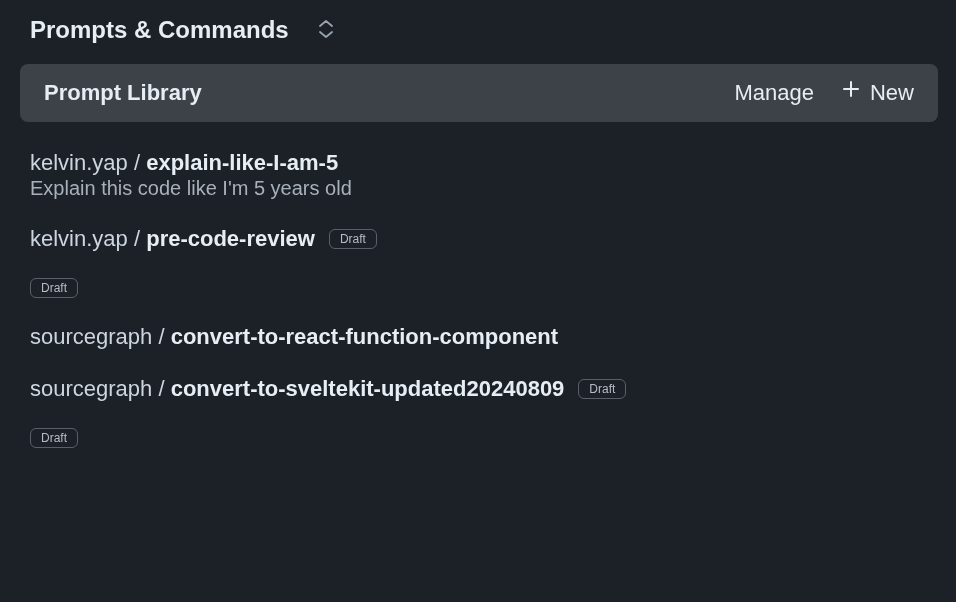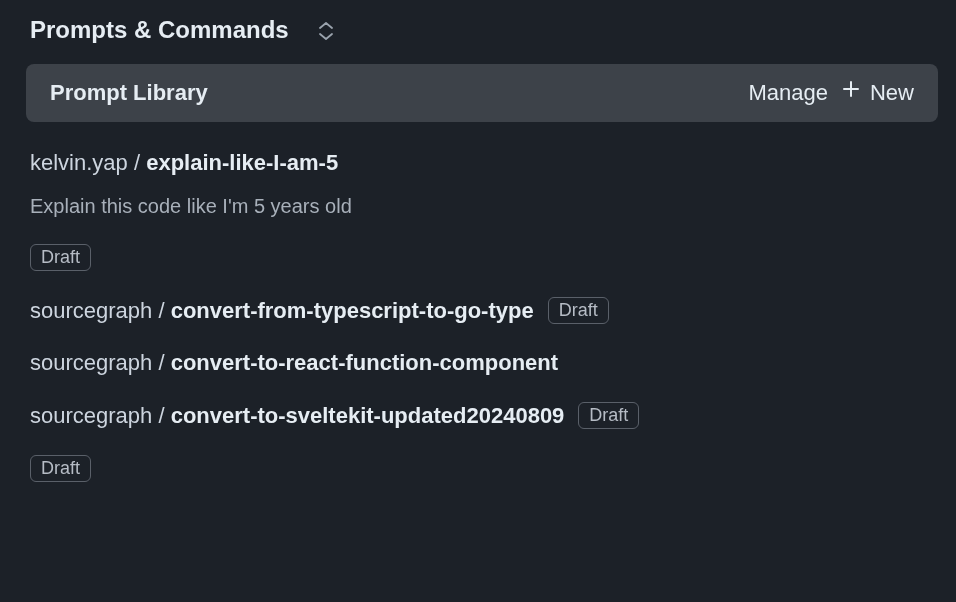--- a/index.html
+++ b/index.html
@@ -13,21 +13,21 @@
       font-family: -apple-system, BlinkMacSystemFont, "Segoe UI", Helvetica, Arial, sans-serif;
       width: 956px;
       height: 602px;
       overflow: hidden;
     }
     .panel {
       padding: 16px 12px;
     }
     .header {
       display: flex;
-      align-items: flex-end;
+      align-items: flex-start;
       gap: 24px;
       padding: 0 18px 8px 18px;
     }
     .header-title {
       font-size: 24px;
       font-weight: 600;
       color: #e6edf3;
     }
     .collapse-icon {
       display: flex;
@@ -37,31 +37,31 @@
       cursor: pointer;
       padding: 4px;
     }
     .library-bar {
       display: flex;
       align-items: center;
       justify-content: space-between;
       background: #3d4249;
       border-radius: 8px;
       padding: 16px 24px;
-      margin: 12px 6px 0 14px;
+      margin: 12px 6px 0 8px;
     }
     .library-title {
       font-size: 22px;
       font-weight: 600;
       color: #e6edf3;
     }
     .library-actions {
       display: flex;
       align-items: center;
-      gap: 14px;
+      gap: 28px;
     }
     .action-manage {
       font-size: 22px;
       font-weight: 500;
       color: #e6edf3;
       cursor: pointer;
     }
     .action-new {
       display: flex;
       align-items: flex-start;
@@ -102,28 +102,28 @@
     }
     .slash {
       font-size: 22px;
       font-weight: 400;
       color: #cdd5df;
     }
     .draft-badge {
       border: 1px solid #5a6069;
       border-radius: 6px;
       padding: 2px 10px;
-      font-size: 18px;
+      font-size: 12px;
       color: #b6bcc5;
       font-weight: 400;
     }
     .item-desc {
       font-size: 20px;
       color: #a8b0ba;
-      margin-top: 19px;
+      margin-top: 1px;
       font-weight: 400;
     }
   </style>
 </head>
 <body>
 
 <div class="panel">
   <div class="header">
     <span class="header-title">Prompts &amp; Commands</span>
     <span class="collapse-icon">
@@ -152,26 +152,26 @@
 
   <div class="list" id="prompt-list">
       <div class="item">
         <div class="item-title-row">
           <span><span class="item-owner">kelvin.yap</span><span class="slash"> / </span><span class="item-name">explain-like-I-am-5</span></span>
         </div>
         <div class="item-desc">Explain this code like I'm 5 years old</div>
       </div>
       <div class="item">
         <div class="item-title-row">
+          <span><span class="item-owner">kelvin.yap</span><span class="slash"> / </span><span class="item-name">pre-code-review</span></span>
           <span class="draft-badge">Draft</span>
         </div>
       </div>
       <div class="item">
         <div class="item-title-row">
-          <span><span class="item-owner">sourcegraph</span><span class="slash"> / </span><span class="item-name">convert-from-typescript-to-go-type</span></span>
           <span class="draft-badge">Draft</span>
         </div>
       </div>
       <div class="item">
         <div class="item-title-row">
           <span><span class="item-owner">sourcegraph</span><span class="slash"> / </span><span class="item-name">convert-to-react-function-component</span></span>
         </div>
       </div>
       <div class="item">
         <div class="item-title-row">

